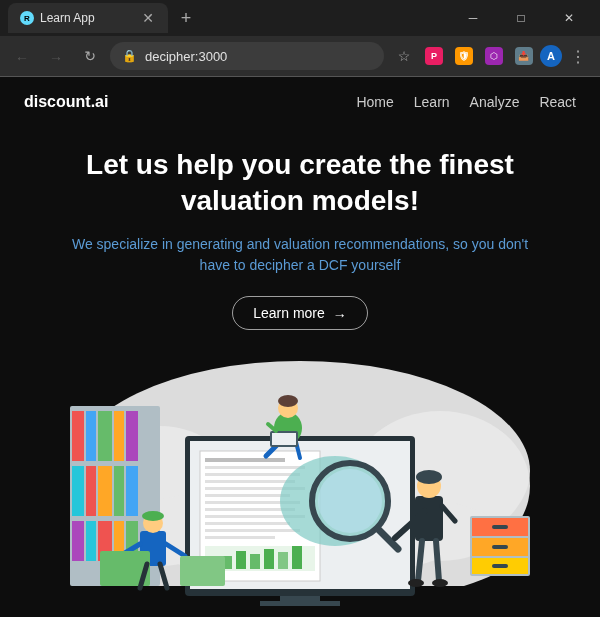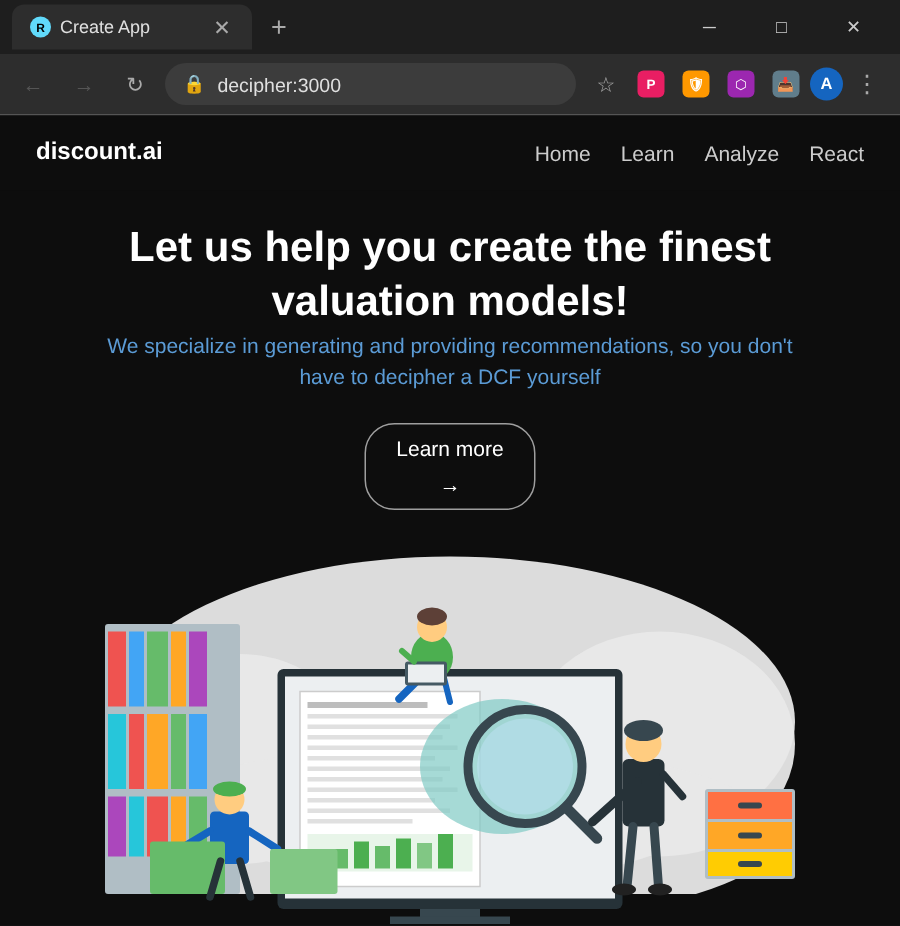--- a/index.html
+++ b/index.html
@@ -197,42 +197,41 @@
     .hero {
       text-align: center;
       padding: 20px 40px 16px;
       color: white;
     }
     .hero-title {
       font-size: 28px;
       font-weight: 700;
       line-height: 1.3;
       color: #ffffff;
-      margin-bottom: 0;
+      margin-bottom: 14px;
     }
     .hero-subtitle {
       font-size: 14px;
       color: #5b9bd5;
       line-height: 1.5;
       max-width: 480px;
       margin: 0 auto 20px;
     }
     .learn-more-btn {
       display: inline-flex;
       align-items: center;
       gap: 8px;
       border: 1.5px solid rgba(255,255,255,0.6);
       color: white;
       background: transparent;
       border-radius: 20px;
       padding: 8px 20px;
       font-size: 14px;
       cursor: pointer;
       transition: background 0.2s;
-      flex-direction: column;
     }
 
     
     .illustration-area {
       position: relative;
       width: 100%;
       height: 260px;
       overflow: hidden;
     }
 
@@ -259,21 +258,21 @@
 </head>
 <body>
 
 <div class="browser-chrome">
 
   <div class="tab-bar">
     <div class="tab">
       <div class="tab-favicon">
         <span>R</span>
       </div>
-      <span>Create App</span>
+      <span>Learn App</span>
       <div class="tab-close">✕</div>
     </div>
     <div class="tab-new">+</div>
     <div class="window-controls">
       <div class="win-btn">─</div>
       <div class="win-btn">□</div>
       <div class="win-btn close">✕</div>
     </div>
   </div>
 
@@ -313,21 +312,21 @@
     <div class="nav-links">
       <a class="nav-link">Home</a>
       <a class="nav-link">Learn</a>
       <a class="nav-link">Analyze</a>
       <a class="nav-link">React</a>
     </div>
   </nav>
 
   <section class="hero">
     <h1 class="hero-title">Let us help you create the finest valuation models!</h1>
-    <p class="hero-subtitle">We specialize in generating and providing recommendations, so you don't have to decipher a DCF yourself</p>
+    <p class="hero-subtitle">We specialize in generating and valuation recommendations, so you don't have to decipher a DCF yourself</p>
     <button class="learn-more-btn">
       <span>Learn more</span>
       <span>→</span>
     </button>
   </section>
 
   <div class="illustration-area">
 
     <svg class="cloud-blob" viewBox="0 0 480 230" xmlns="http://www.w3.org/2000/svg">
       <ellipse cx="240" cy="115" rx="230" ry="110" fill="#e8e8e8" opacity="0.95"></ellipse>

